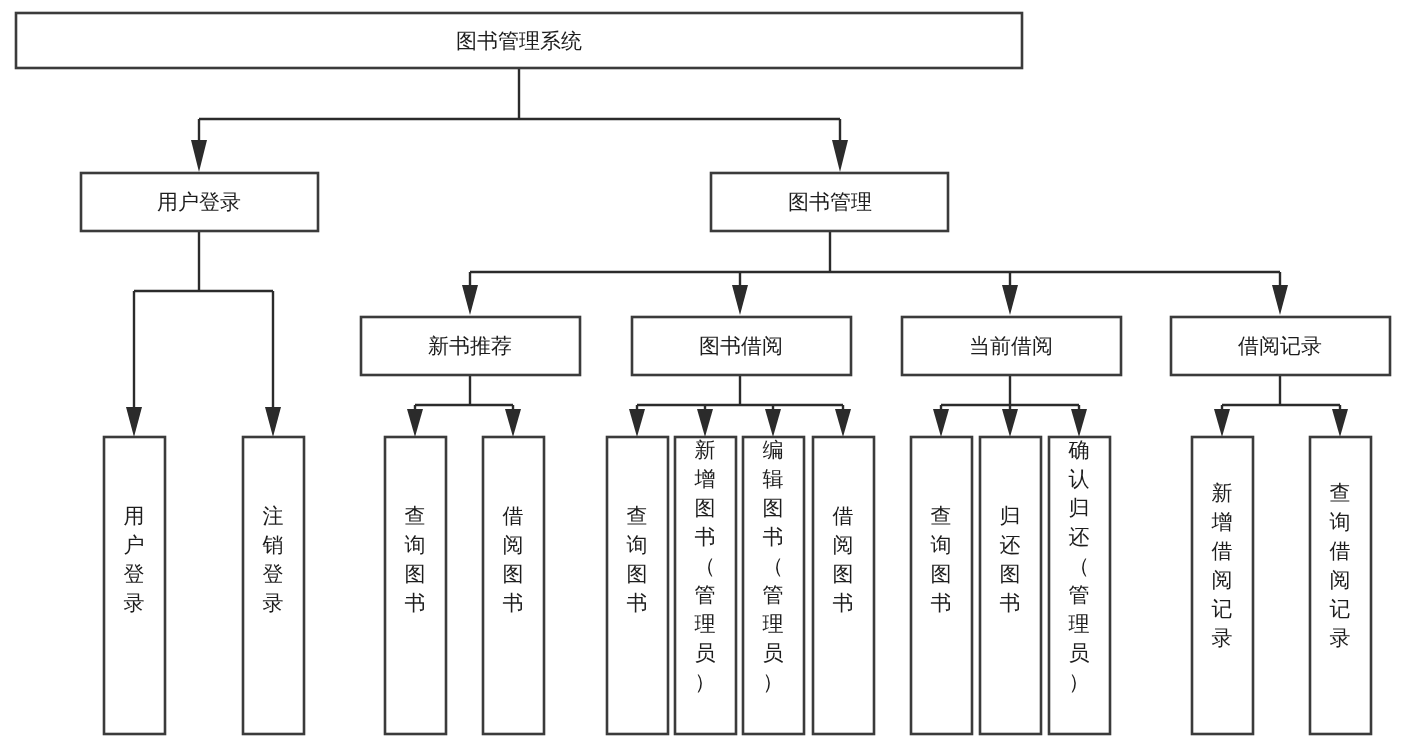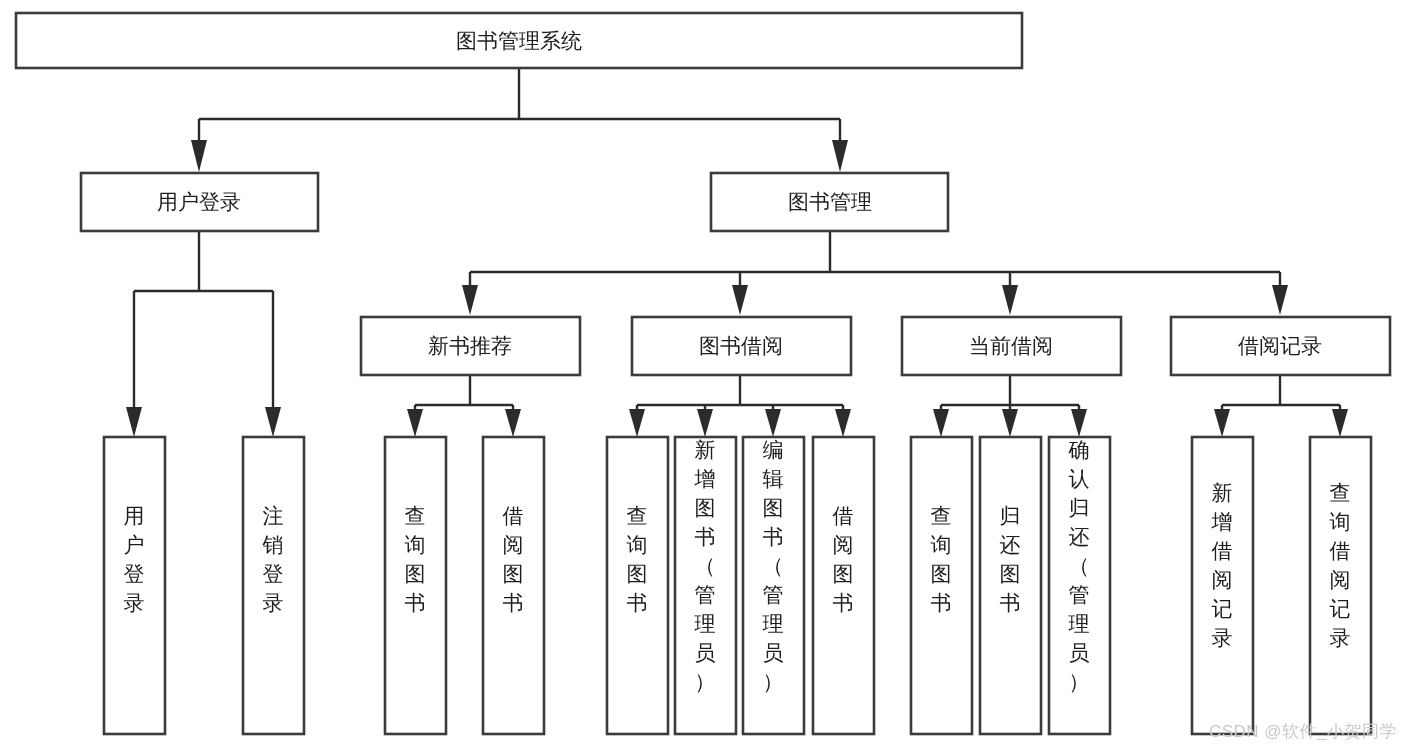--- a/index.html
+++ b/index.html
@@ -231,15 +231,14 @@
       <rect class="node-box" x="1192" y="437" width="61" height="297"></rect>
       <text class="node-label-v" x="1222" y="500"><tspan x="1222" y="500">新</tspan><tspan x="1222" y="529">增</tspan><tspan x="1222" y="558">借</tspan><tspan x="1222" y="587">阅</tspan><tspan x="1222" y="616">记</tspan><tspan x="1222" y="645">录</tspan></text>
     </g>
     <g>
       <rect class="node-box" x="1310" y="437" width="61" height="297"></rect>
       <text class="node-label-v" x="1340" y="500"><tspan x="1340" y="500">查</tspan><tspan x="1340" y="529">询</tspan><tspan x="1340" y="558">借</tspan><tspan x="1340" y="587">阅</tspan><tspan x="1340" y="616">记</tspan><tspan x="1340" y="645">录</tspan></text>
     </g>
 
   </svg>
 
-  <div class="watermark">CSDN @软件_小贺同学</div>
 
 </div>
 
 </body></html>

